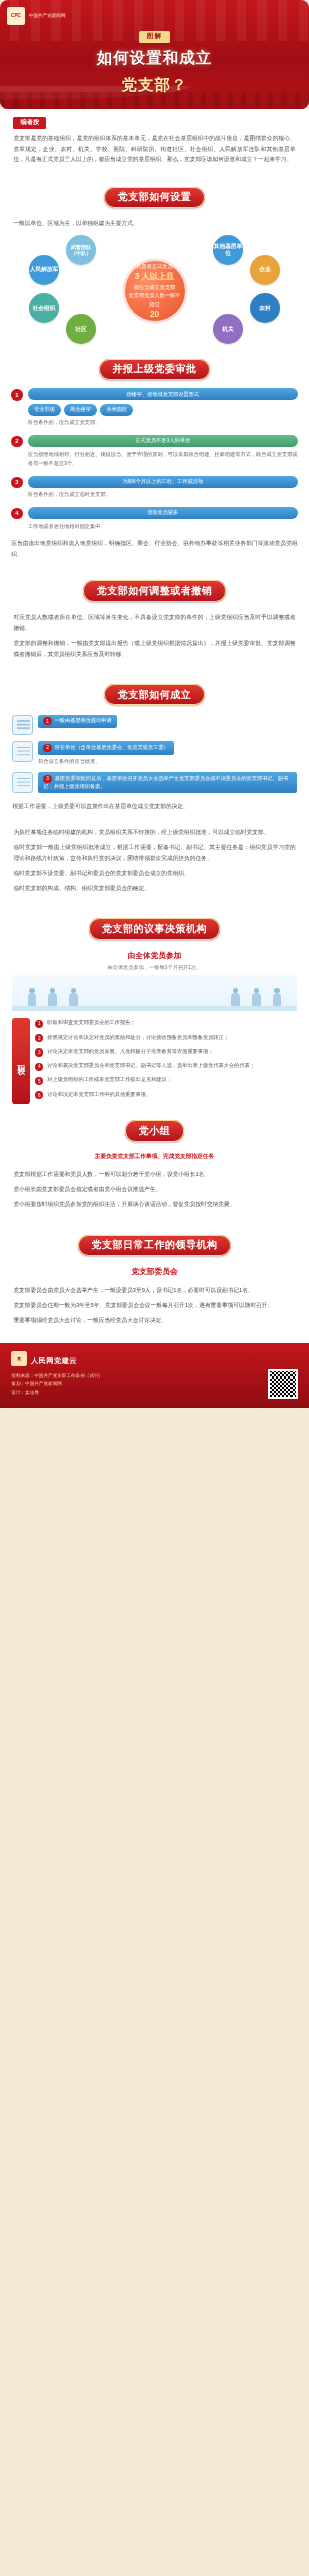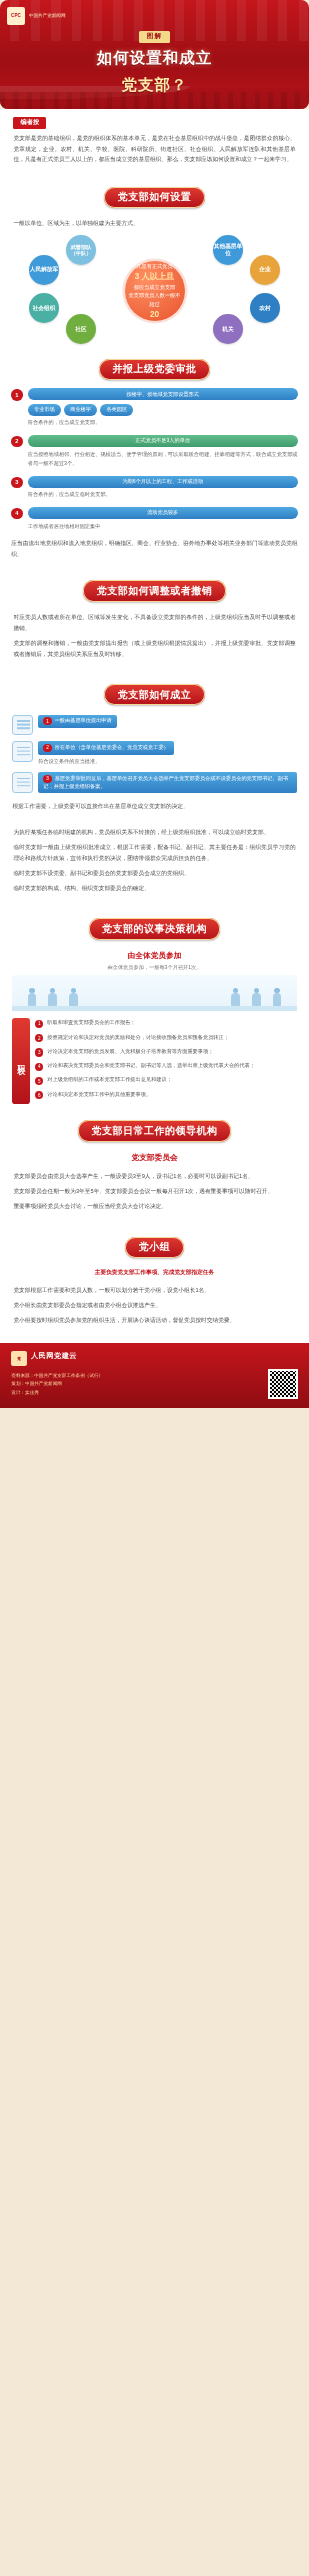--- a/index.html
+++ b/index.html
@@ -178,21 +178,21 @@
     background:linear-gradient(180deg,#f4fbff,#e7f3fb); border-radius:3.1px; }
   .illus .fig { position:absolute; bottom:5.2px; width:8.2px; height:13.4px; background:#a9cfe8; border-radius:4.1px 4.1px 1px 1px;}
   .illus .fig:before{content:""; position:absolute; left:1.5px; top:-4.6px; width:5.2px; height:5.2px; border-radius:50%; background:#8fc0e0;}
   .illus .desk{ position:absolute; bottom:0; left:0; width:100%; height:5.2px; background:#cfe6f4;}
 
   
   .footer {
     background:linear-gradient(180deg,#c4161c,#8f0d12); color:#ffd9a3;
     padding:8.2px 11.3px 10.3px 11.3px; position:relative;
   }
-  .f-brand { display:flex; align-items:flex-start; gap:4.1px; margin-bottom:5.2px; }
+  .f-brand { display:flex; align-items:flex-end; gap:4.1px; margin-bottom:5.2px; }
   .f-logo { width:15.5px; height:15.5px; background:#ffe2b0; border-radius:2.1px; color:#b3121a;
             font-size:4.1px; font-weight:bold; display:flex; align-items:center; justify-content:center;}
   .f-brand-text { color:#fff; font-size:7.2px; font-weight:bold; letter-spacing:0.5px;}
   .f-line { font-size:4.6px; color:#ffd9a3; line-height:1.9; }
   .qr { position:absolute; right:11.3px; bottom:9.3px; width:30px; height:30px; background:#fff; padding:2.1px;}
   .qr-inner { width:100%; height:100%;
     background:
       repeating-linear-gradient(0deg,#111 0 2.1px,#fff 2.1px 4.1px),
       repeating-linear-gradient(90deg,#111 0 2.1px,#fff 2.1px 4.1px);
     background-blend-mode:difference;
@@ -400,42 +400,42 @@
         <div class="power-item">
           <div class="power-n">6</div>
           <div class="power-t">讨论和决定本党支部工作中的其他重要事项。</div>
         </div>
       </div>
     </div>
   </div>
 
   <div class="band">
     <div class="section-wrap">
+      <div class="section-title">党小组</div>
+    </div>
+    <div class="sub-title" style="font-size:5.7px;">主要负责党支部工作事项、完成党支部指定任务</div>
+    <div class="content">
+      <p class="body">党支部根据工作需要和党员人数，一般可以划分若干党小组，设党小组长1名。</p>
+      <p class="body">党小组长由党支部委员会指定或者由党小组会议推选产生。</p>
+      <p class="body">党小组要按时组织党员参加党的组织生活，开展谈心谈话活动，督促党员按时交纳党费。</p>
+    </div>
+  </div>
+
+  <div class="band">
+    <div class="section-wrap">
       <div class="section-title">党支部日常工作的领导机构</div>
     </div>
     <div class="sub-title">党支部委员会</div>
     <div class="content">
       <p class="body">党支部委员会由党员大会选举产生，一般设委员3至9人，设书记1名，必要时可以设副书记1名。</p>
       <p class="body">党支部委员会任期一般为3年至5年。党支部委员会会议一般每月召开1次，遇有重要事项可以随时召开。</p>
       <p class="body">重要事项须经党员大会讨论，一般应当经党员大会讨论决定。</p>
     </div>
   </div>
 
-  <div class="band">
-    <div class="section-wrap">
-      <div class="section-title">党小组</div>
-    </div>
-    <div class="sub-title" style="font-size:5.7px;">主要负责党支部工作事项、完成党支部指定任务</div>
-    <div class="content">
-      <p class="body">党支部根据工作需要和党员人数，一般可以划分若干党小组，设党小组长1名。</p>
-      <p class="body">党小组长由党支部委员会指定或者由党小组会议推选产生。</p>
-      <p class="body">党小组要按时组织党员参加党的组织生活，开展谈心谈话活动，督促党员按时交纳党费。</p>
-    </div>
-  </div>
-
   <div class="footer">
     <div class="f-brand">
       <div class="f-logo">党</div>
       <div class="f-brand-text">人民网党建云</div>
     </div>
     <div class="f-line">资料来源：中国共产党支部工作条例（试行）</div>
     <div class="f-line">策划：中国共产党新闻网</div>
     <div class="f-line">设计：实佳秀</div>
     <div class="qr">
         <div class="qr-inner"></div>

